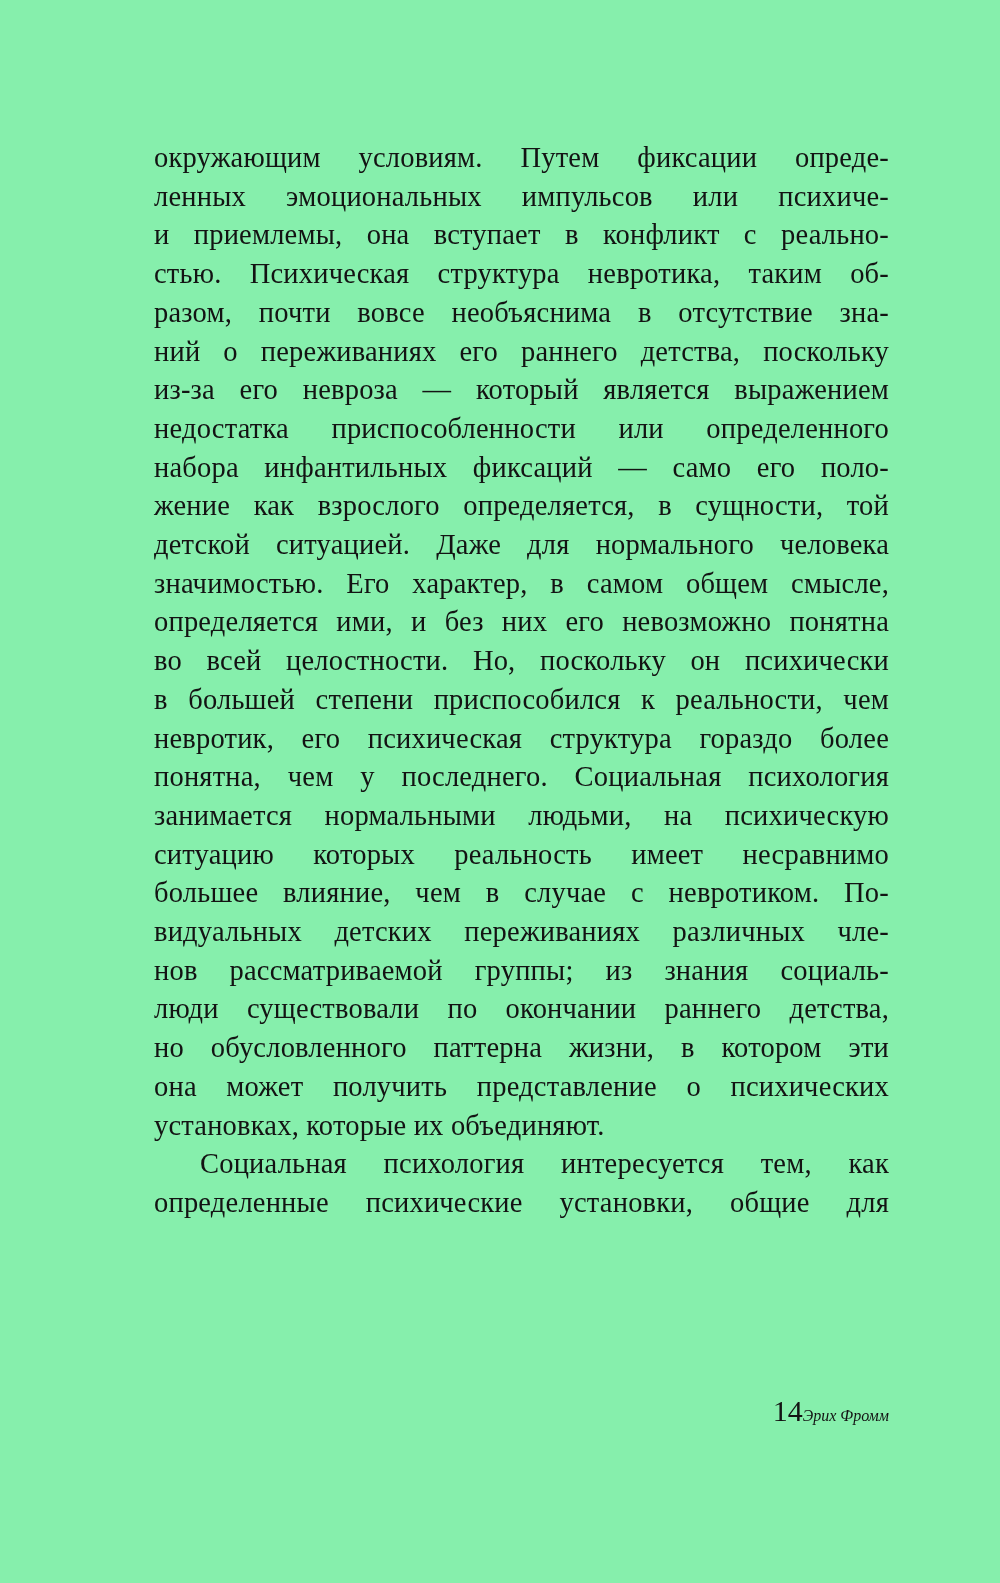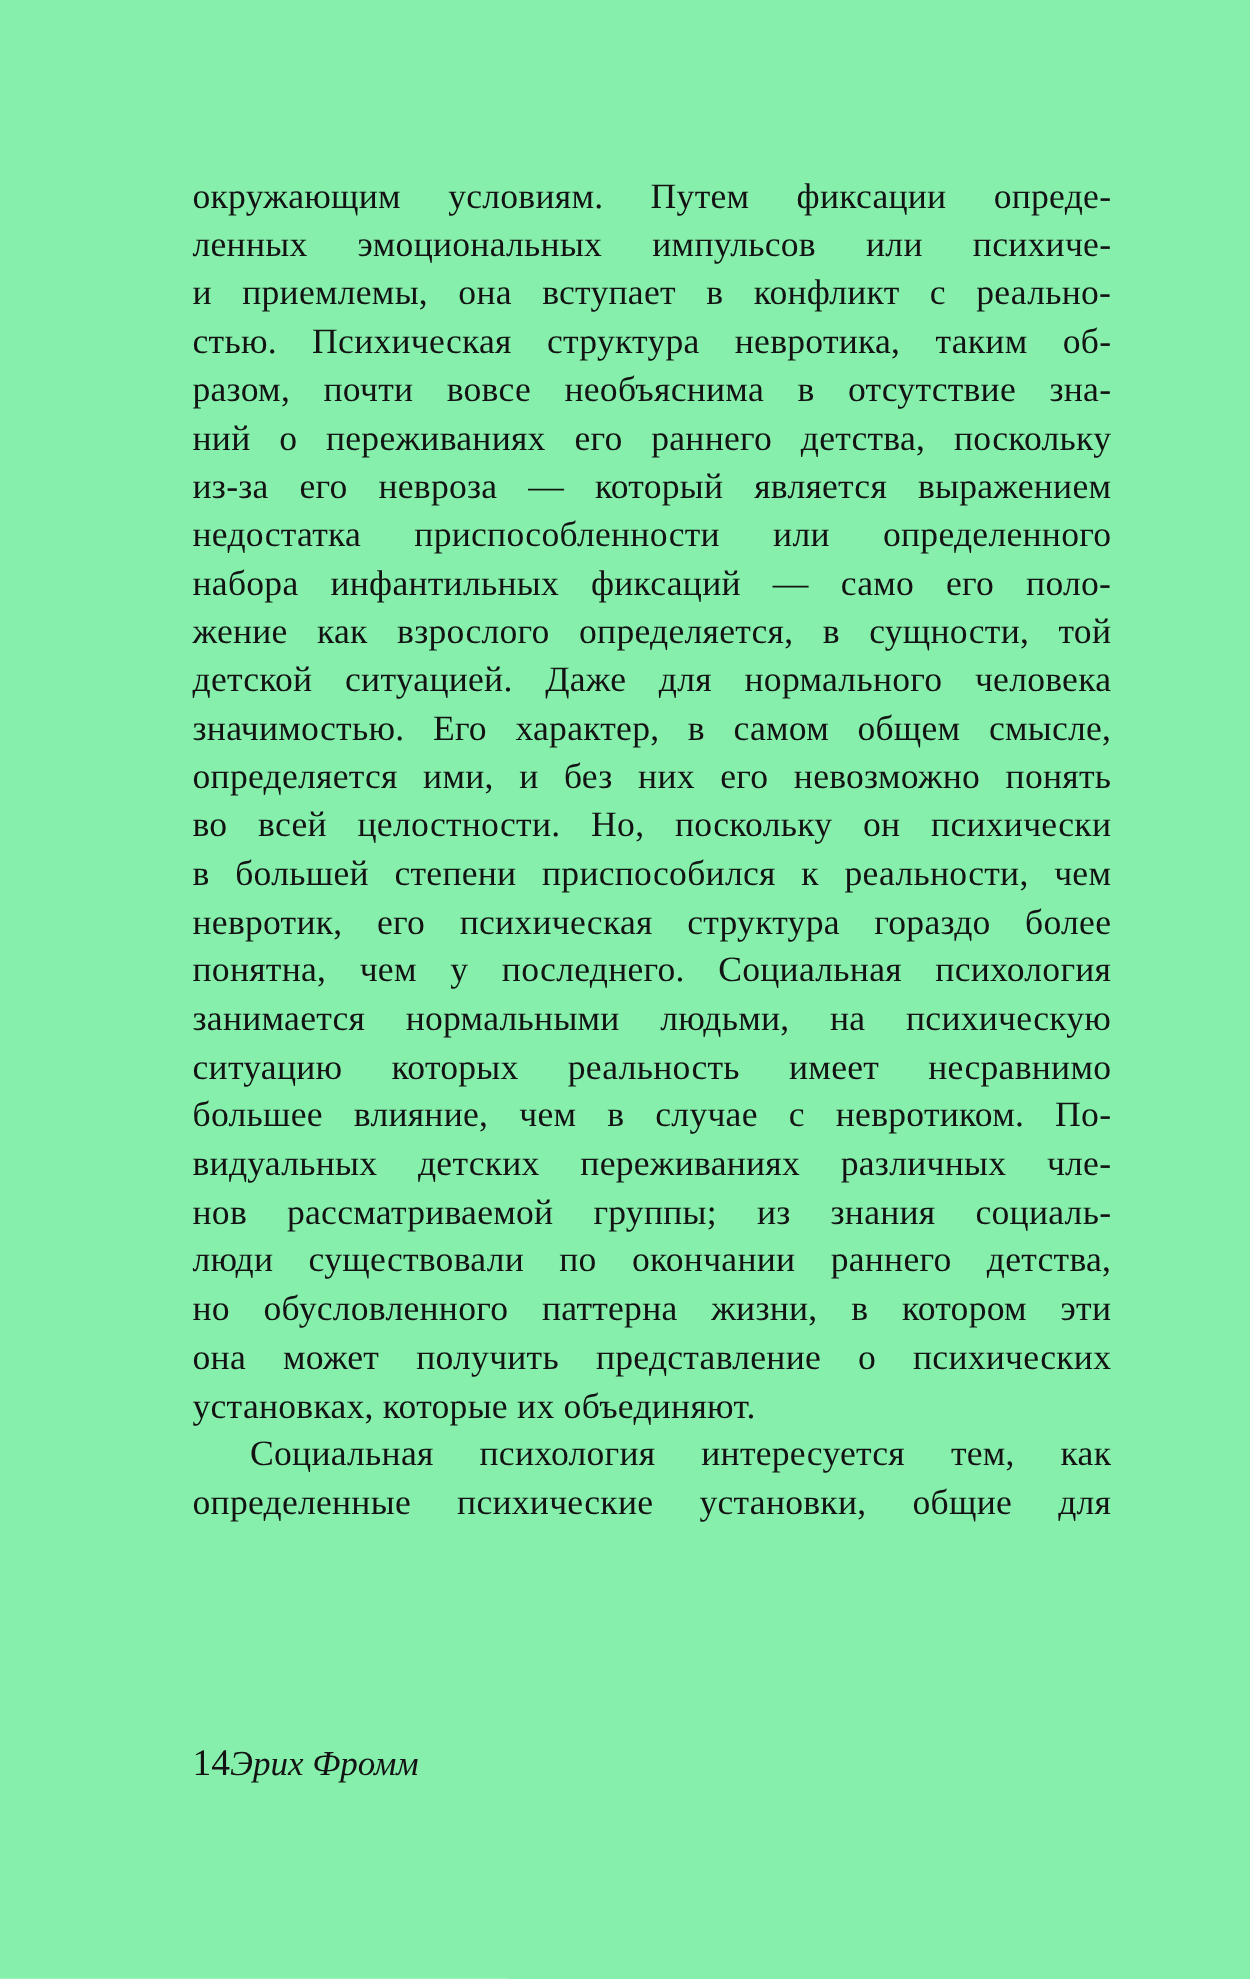--- a/index.html
+++ b/index.html
@@ -33,29 +33,29 @@
     text-align-last: left;
   }
   .line.indent {
     text-indent: 46px;
   }
   .footer {
     position: absolute;
     left: 154px; top: 1396px;
     width: 735px;
     display: flex;
-    justify-content: flex-start;
+    justify-content: flex-end;
     align-items: baseline;
   }
   .pagenum {
     font-size: 30px;
     line-height: 1;
   }
   .author {
-    font-size: 28px;
+    font-size: 16px;
     line-height: 1;
     font-style: italic;
   }
 </style>
 </head>
 <body>
 
 <div class="page">
   <div class="text-block">
       <div>
@@ -64,21 +64,21 @@
         <div class="line">и приемлемы, она вступает в конфликт с реально-</div>
         <div class="line">стью. Психическая структура невротика, таким об-</div>
         <div class="line">разом, почти вовсе необъяснима в отсутствие зна-</div>
         <div class="line">ний о переживаниях его раннего детства, поскольку</div>
         <div class="line">из-за его невроза — который является выражением</div>
         <div class="line">недостатка приспособленности или определенного</div>
         <div class="line">набора инфантильных фиксаций — само его поло-</div>
         <div class="line">жение как взрослого определяется, в сущности, той</div>
         <div class="line">детской ситуацией. Даже для нормального человека</div>
         <div class="line">значимостью. Его характер, в самом общем смысле,</div>
-        <div class="line">определяется ими, и без них его невозможно понять</div>
+        <div class="line">определяется ими, и без них его невозможно понятна</div>
         <div class="line">во всей целостности. Но, поскольку он психически</div>
         <div class="line">в большей степени приспособился к реальности, чем</div>
         <div class="line">невротик, его психическая структура гораздо более</div>
         <div class="line">понятна, чем у последнего. Социальная психология</div>
         <div class="line">занимается нормальными людьми, на психическую</div>
         <div class="line">ситуацию которых реальность имеет несравнимо</div>
         <div class="line">большее влияние, чем в случае с невротиком. По-</div>
         <div class="line">видуальных детских переживаниях различных чле-</div>
         <div class="line">нов рассматриваемой группы; из знания социаль-</div>
         <div class="line">люди существовали по окончании раннего детства,</div>

